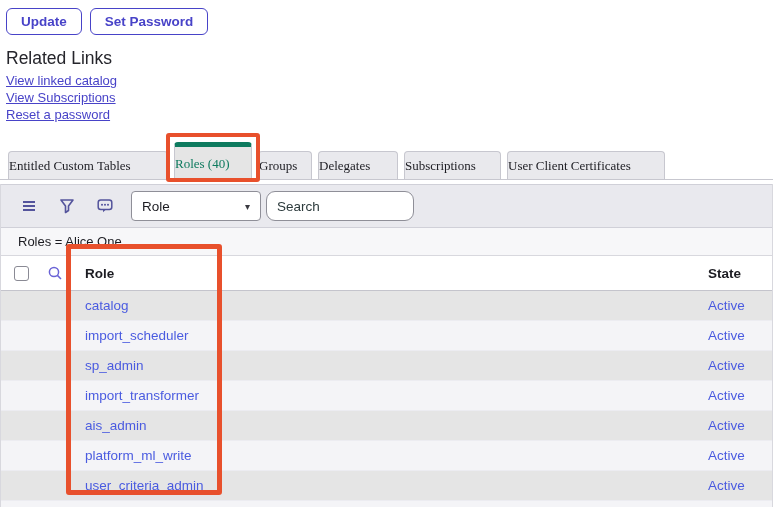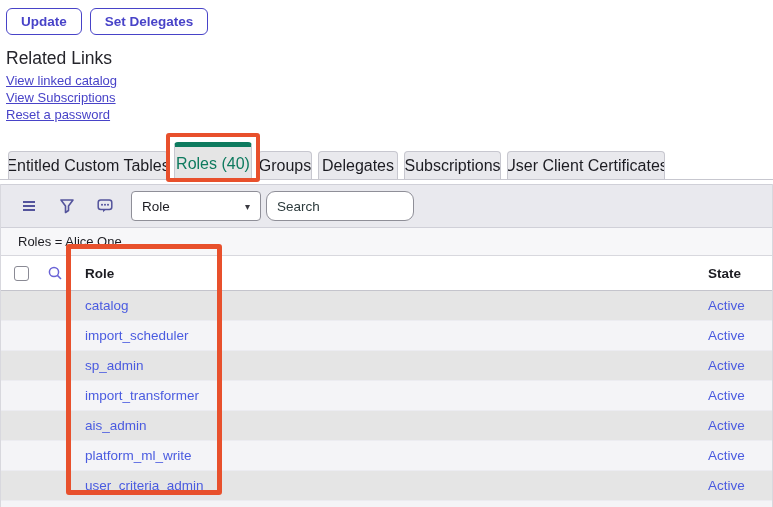--- a/index.html
+++ b/index.html
@@ -23,24 +23,24 @@
     border-radius:6px;color:var(--accent-indigo);font-weight:700;font-size:13.5px;cursor:pointer;}
 
   
   .related-title{margin:13px 0 5px 6px;font-size:17.5px;font-weight:400;color:#25252b;}
   .related-links{padding-left:6px;display:flex;flex-direction:column;gap:3px;}
   .related-links a{font-size:13px;color:var(--accent-indigo);text-decoration:underline;line-height:14px;cursor:pointer;}
 
   
   .tabbar{margin-top:19px;display:flex;align-items:flex-end;padding-left:8px;
     border-bottom:1px solid var(--border-tab);height:39px;position:relative;}
-  .tab{display:flex;align-items:center;justify-content:center;height:28px;
+  .tab{display:flex;align-items:center;height:28px;
     background:#e9e9ed;border:1px solid var(--border-tab);border-bottom:none;
-    border-radius:4px 4px 0 0;font-size:16px;color:var(--ink);margin-right:6px;
-    cursor:pointer;white-space:nowrap;overflow:hidden;}
+    border-radius:4px 4px 0 0;font-size:13px;color:var(--ink);margin-right:6px;
+    cursor:pointer;white-space:nowrap;overflow:hidden;font-family:Liberation Serif, serif;}
   .tab:nth-child(1){width:160px;}
   .tab:nth-child(2){width:78px;}
   .tab:nth-child(3){width:54px;}
   .tab:nth-child(4){width:80px;}
   .tab:nth-child(5){width:97px;}
   .tab:nth-child(6){width:158px;}
   .tab.active{height:38px;background:#e5e5e5;border-top:5px solid var(--tab-green);
     color:var(--tab-green);margin-bottom:-1px;z-index:1;font-weight:400;}
 
   
@@ -82,21 +82,21 @@
   .ann-tab{left:166px;top:133px;width:94px;height:49px;border-width:4px;}
   .ann-col{left:66px;top:244px;width:156px;height:251px;border-width:5px;}
 </style>
 </head>
 <body>
 
 <div class="page">
 
   <div class="btn-row">
     <button class="btn">Update</button>
-    <button class="btn">Set Delegates</button>
+    <button class="btn">Set Password</button>
   </div>
 
   <h2 class="related-title">Related Links</h2>
   <div class="related-links">
     <a>View linked catalog</a>
     <a>View Subscriptions</a>
     <a>Reset a password</a>
   </div>
 
   <div class="tabbar">

